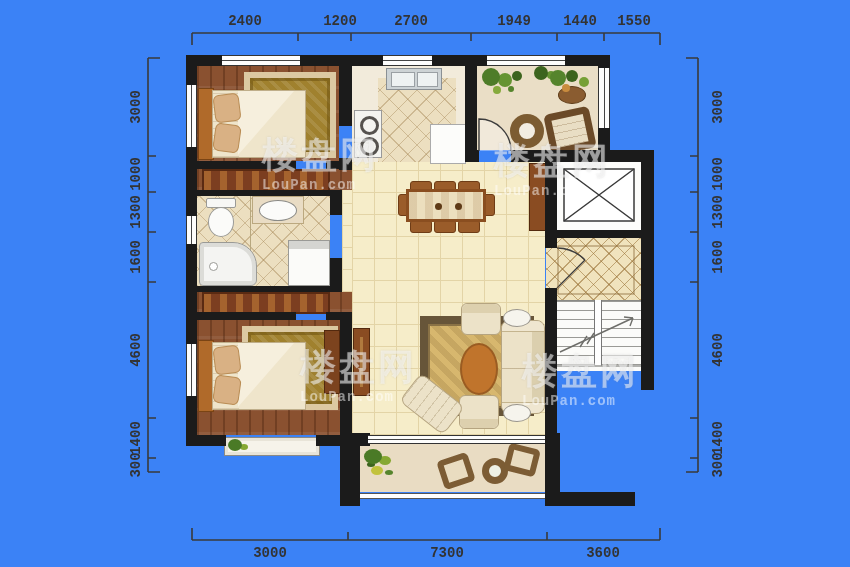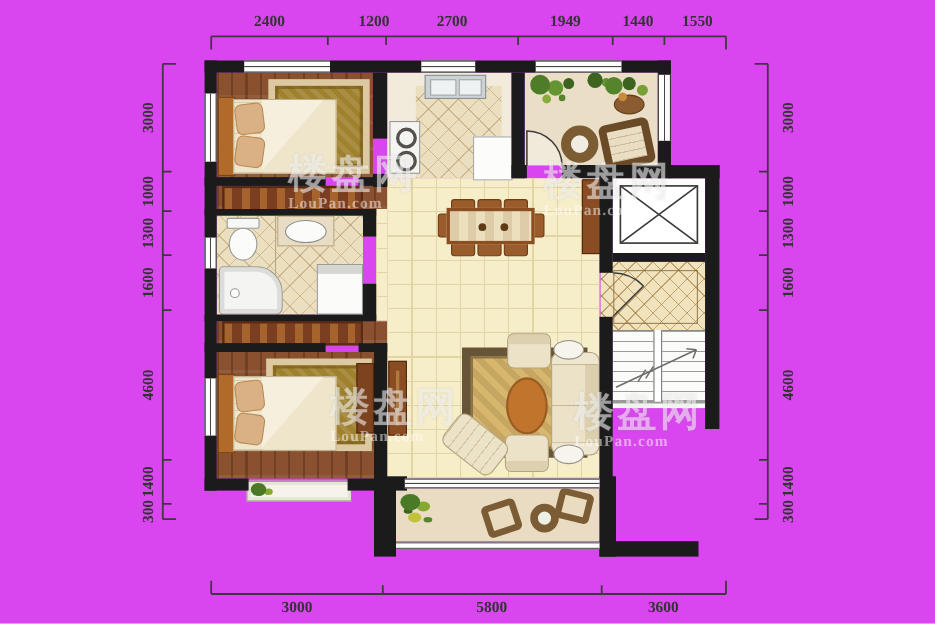--- a/index.html
+++ b/index.html
@@ -1,17 +1,17 @@
 <!DOCTYPE html>
 <html><head>
 <meta charset="utf-8">
 <style>
   html,body{margin:0;padding:0;background:#fff;}
-  #stage{position:relative;width:850px;height:567px;background:#d946ef;overflow:hidden;
-         font-family:Liberation Serif, serif;}
+  #stage{position:relative;width:850px;height:567px;background:#3b82f6;overflow:hidden;
+         font-family:Liberation Mono, monospace;}
   .abs{position:absolute;}
   .wall{position:absolute;background:#1b1b1b;}
   
   .wood{position:absolute;background-color:#8a5130;
     background-image:repeating-linear-gradient(90deg,rgba(55,22,4,.30) 0 2px,rgba(0,0,0,0) 2px 13px),
       repeating-linear-gradient(0deg,rgba(255,255,255,.07) 0 3px,rgba(0,0,0,0) 3px 24px);}
   .tile-cream{position:absolute;background-color:#f6edc9;
     background-image:repeating-linear-gradient(0deg,#e3d4a6 0 1px,transparent 1px 22px),
       repeating-linear-gradient(90deg,#e3d4a6 0 1px,transparent 1px 22px);}
   .tile-diamond{position:absolute;background-color:#ecdfc0;
@@ -259,21 +259,21 @@
   </svg>
 
   <div class="lab" style="left:217px;top:13px;width:56px;">2400</div>
   <div class="lab" style="left:312px;top:13px;width:56px;">1200</div>
   <div class="lab" style="left:383px;top:13px;width:56px;">2700</div>
   <div class="lab" style="left:486px;top:13px;width:56px;">1949</div>
   <div class="lab" style="left:552px;top:13px;width:56px;">1440</div>
   <div class="lab" style="left:606px;top:13px;width:56px;">1550</div>
 
   <div class="lab" style="left:235px;top:545px;width:70px;">3000</div>
-  <div class="lab" style="left:412px;top:545px;width:70px;">5800</div>
+  <div class="lab" style="left:412px;top:545px;width:70px;">7300</div>
   <div class="lab" style="left:568px;top:545px;width:70px;">3600</div>
 
   <div class="vlab" style="left:106px;top:99px;">3000</div>
   <div class="vlab" style="left:106px;top:166px;">1000</div>
   <div class="vlab" style="left:106px;top:204px;">1300</div>
   <div class="vlab" style="left:106px;top:249px;">1600</div>
   <div class="vlab" style="left:106px;top:342px;">4600</div>
   <div class="vlab" style="left:106px;top:430px;">1400</div>
   <div class="vlab" style="left:106px;top:457px;">300</div>
 

